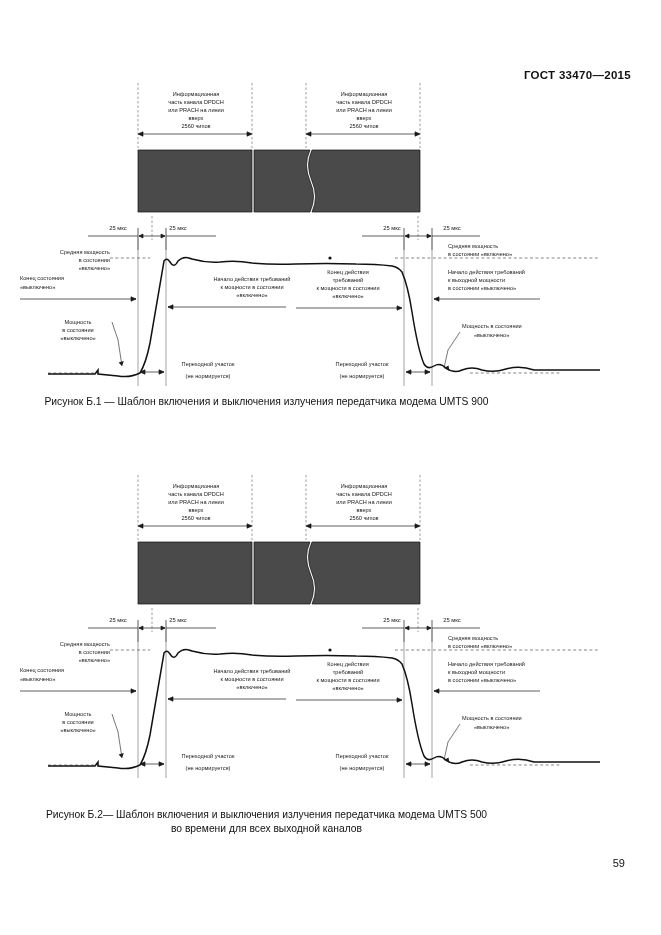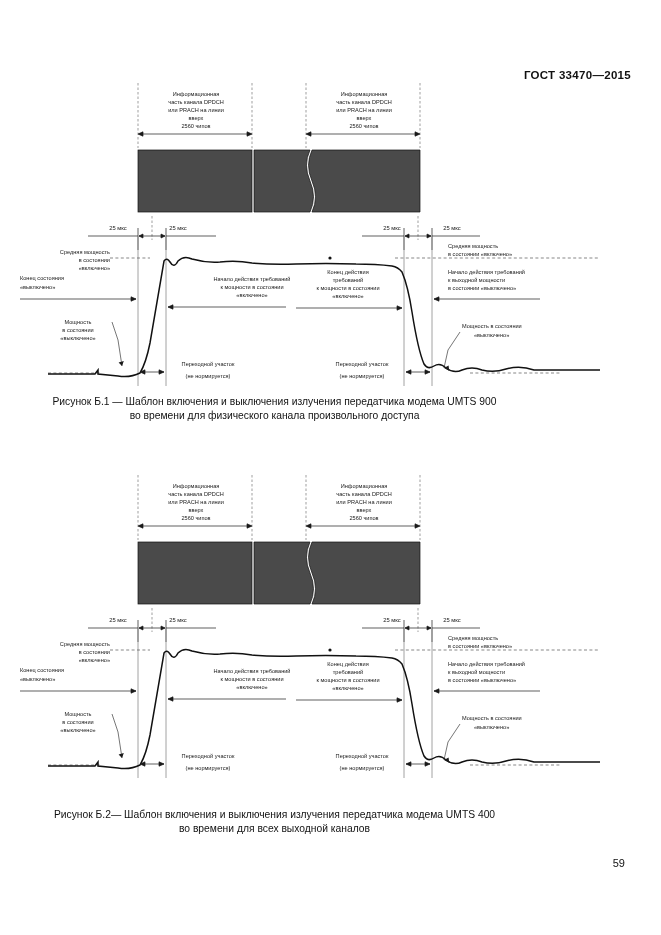--- a/index.html
+++ b/index.html
@@ -29,21 +29,21 @@
   }
 
   
   .figure { position: absolute; left: 0; width: 661px; }
   #figure-1 { top: 78px; height: 320px; }
   #figure-2 { top: 470px; height: 320px; }
 
   .fig-svg { position: absolute; left: 0; top: 0; }
 
   .caption {
-    position: absolute; left: 8px; width: 533px;
+    position: absolute; left: 0; width: 533px;
     text-align: center; font-size: 10.3px; line-height: 14px;
     color: #111;
   }
   #caption-1 { top: 395px; }
   #caption-2 { top: 808px; }
   .caption div { white-space: nowrap; }
 
   
   text {
     font-family: "Liberation Sans", sans-serif;
@@ -244,21 +244,20 @@
           <line x1="406" y1="294" x2="430" y2="294"></line>
           <path d="M406,294 l5,-2.2 v4.4 z" fill="#1a1a1a"></path>
           <path d="M430,294 l-5,-2.2 v4.4 z" fill="#1a1a1a"></path>
         </g>
       </g>
     </svg>
   </div>
 
   <div class="caption" id="caption-1">
     <div>Рисунок Б.1 — Шаблон включения и выключения излучения передатчика модема UMTS 900</div>
-    <div>во времени для физического канала произвольного доступа</div>
   </div>
 
   <div class="figure" id="figure-2">
     <svg class="fig-svg" width="661" height="320" viewBox="0 0 661 320">
 
       <g>
         <text class="t-block" x="196" y="18" text-anchor="middle">Информационная</text>
         <text class="t-block" x="196" y="26" text-anchor="middle">часть канала DPDCH</text>
         <text class="t-block" x="196" y="34" text-anchor="middle">или PRACH на линии</text>
         <text class="t-block" x="196" y="42" text-anchor="middle">вверх</text>
@@ -430,19 +429,19 @@
         <g class="dim">
           <line x1="406" y1="294" x2="430" y2="294"></line>
           <path d="M406,294 l5,-2.2 v4.4 z" fill="#1a1a1a"></path>
           <path d="M430,294 l-5,-2.2 v4.4 z" fill="#1a1a1a"></path>
         </g>
       </g>
     </svg>
   </div>
 
   <div class="caption" id="caption-2">
-    <div>Рисунок Б.2— Шаблон включения и выключения излучения передатчика модема UMTS 400</div>
+    <div>Рисунок Б.2— Шаблон включения и выключения излучения передатчика модема UMTS 500</div>
     <div>во времени для всех выходной каналов</div>
   </div>
 
   <div class="page-number">59</div>
 
 </div>
 
 </body></html>

